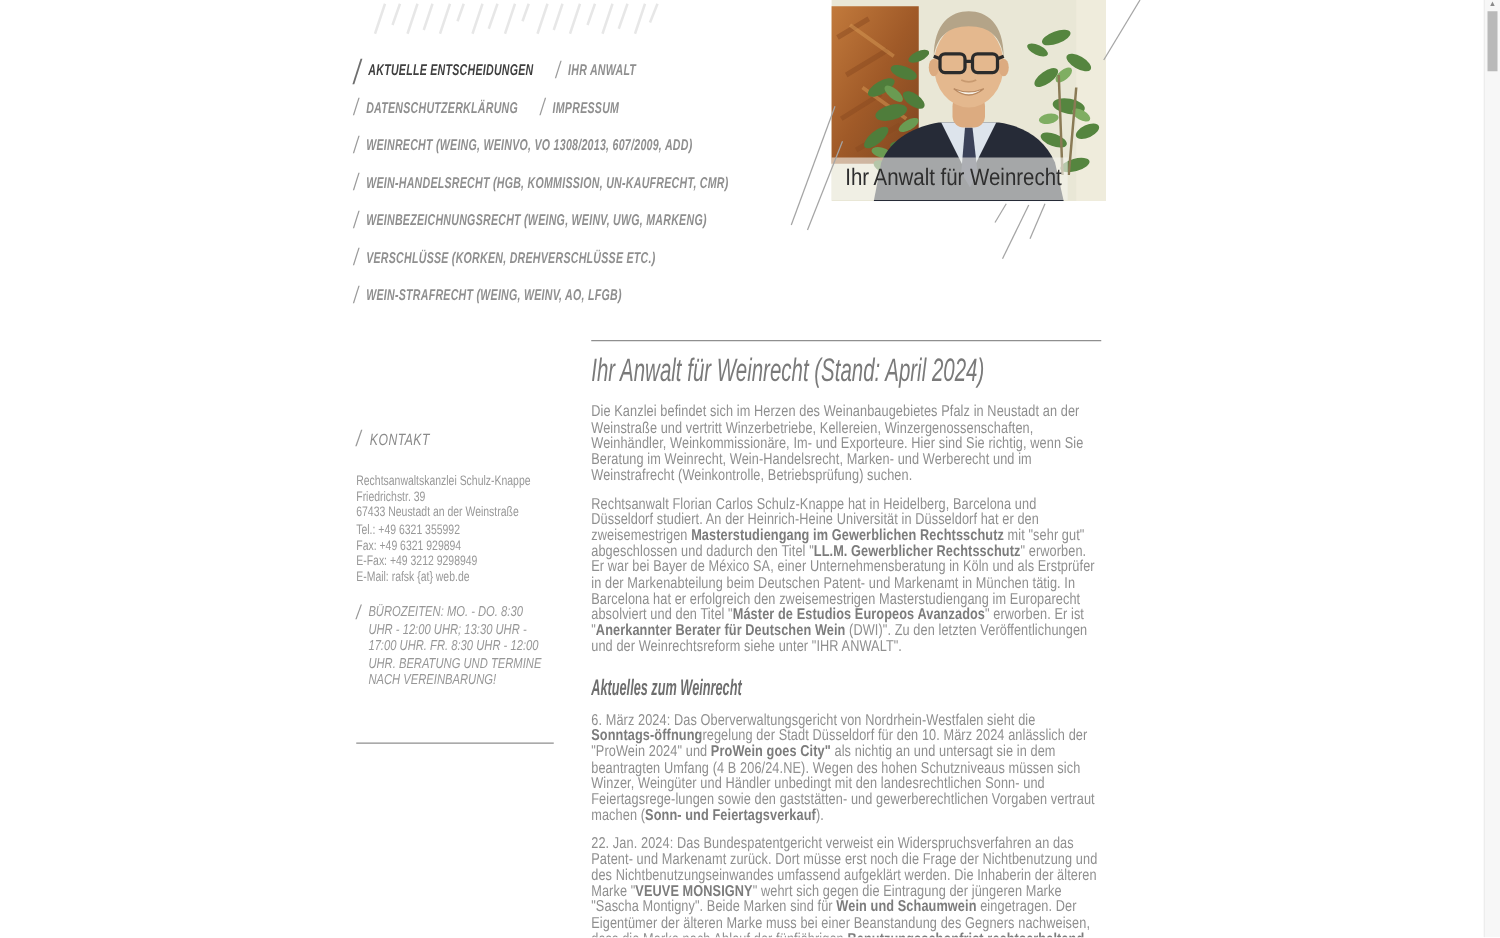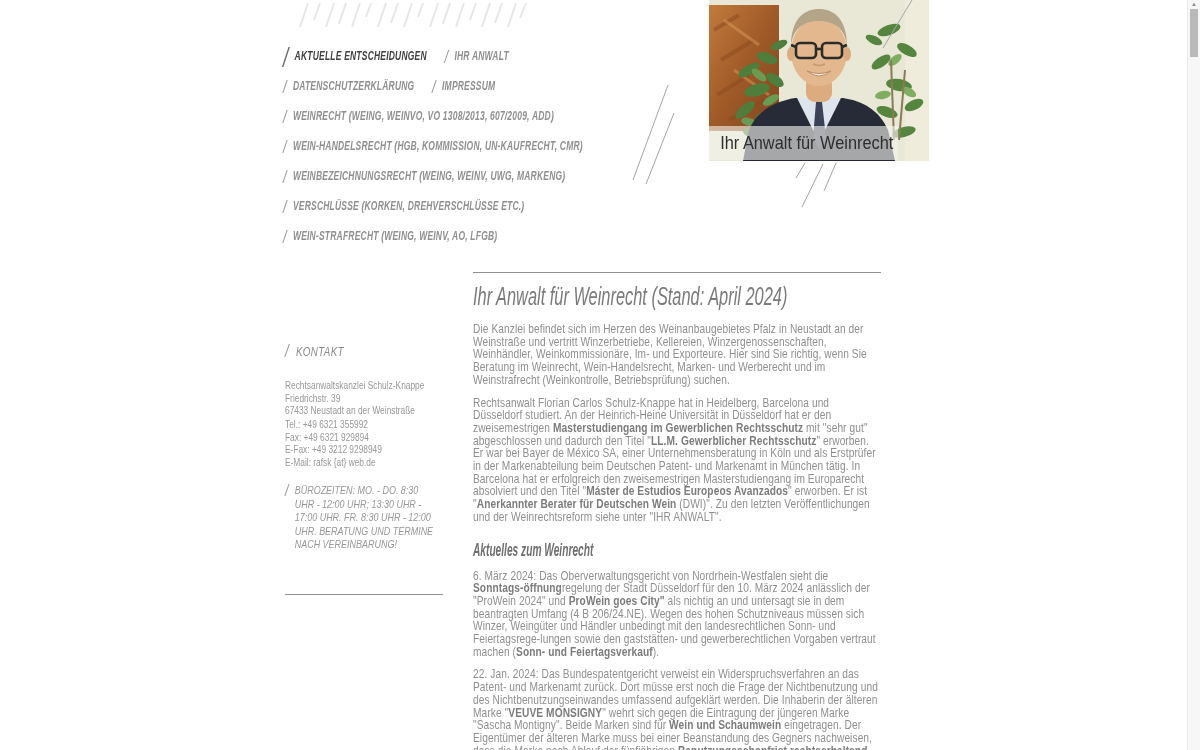--- a/index.html
+++ b/index.html
@@ -13,21 +13,21 @@
   .nav{position:absolute;left:283px;top:48px;width:620px;}
   .nav-row{display:flex;gap:26px;margin-bottom:13px;height:17px;align-items:flex-start;
            transform:scaleX(0.68);transform-origin:0 0;white-space:nowrap;}
   .nav-item{display:flex;gap:9px;cursor:pointer;color:#8f8f8f;font-style:italic;
             font-size:12.5px;font-weight:600;line-height:16px;letter-spacing:0.3px;}
   .nav-item .slash{font-size:19px;line-height:15px;font-weight:400;color:#9a9a9a;position:relative;top:1px;}
   .nav-item.active{color:#3f3f3f;font-weight:700;}
   .nav-item.active .slash{font-size:28px;line-height:16px;top:2px;color:#6e6e6e;}
 
   
-  .photo{position:absolute;left:665px;top:0;width:220px;height:161px;overflow:hidden;z-index:1;margin-left:44px;}
+  .photo{position:absolute;left:665px;top:0;width:220px;height:161px;overflow:hidden;z-index:1;}
   .photo svg{display:block;}
   .photo-caption{position:absolute;left:0;bottom:1px;width:220px;height:34px;
                  background:rgba(243,243,238,0.62);color:#2e2e2e;font-size:19px;
                  line-height:33px;padding-left:13px;box-sizing:border-box;white-space:nowrap;
                  transform:scaleX(0.86);transform-origin:0 0;}
 
   
   .deco-lines{position:absolute;left:600px;top:0;width:340px;height:230px;z-index:2;pointer-events:none;}
 
   

